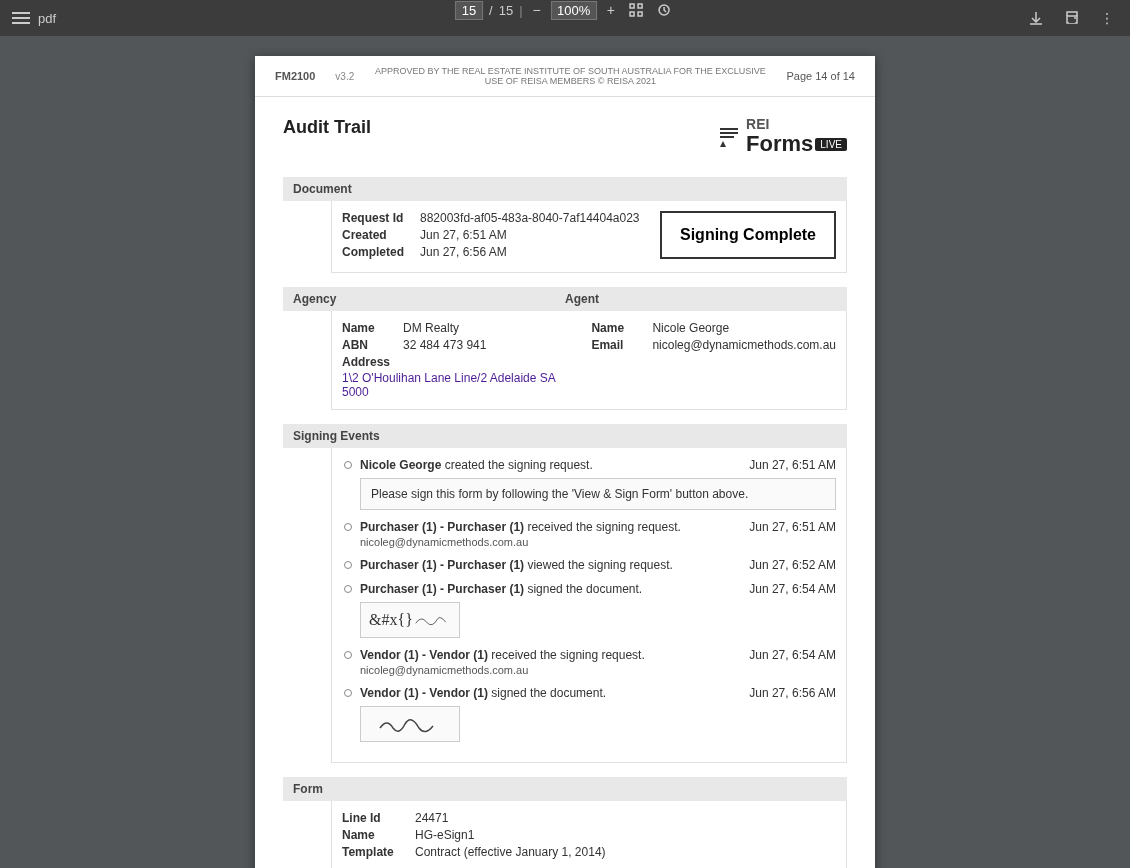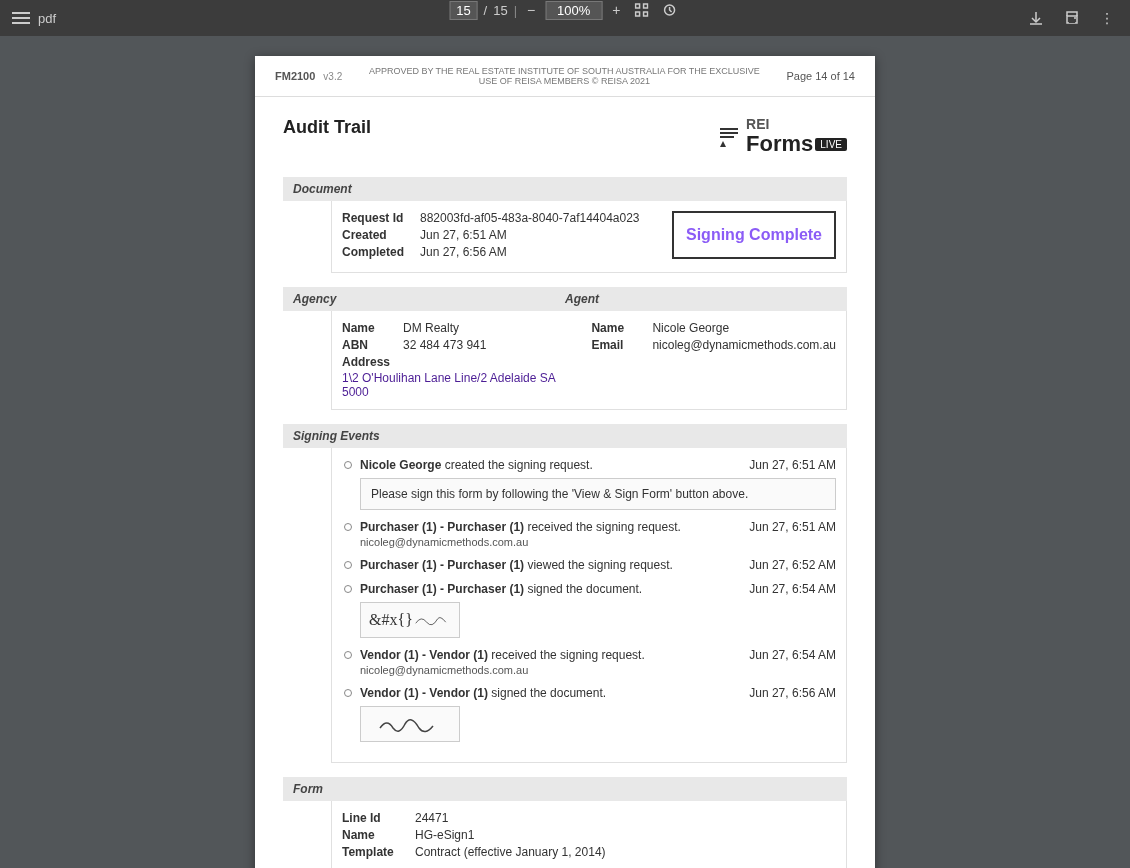--- a/index.html
+++ b/index.html
@@ -63,21 +63,21 @@
       font-size: 13px;
       padding: 1px 2px;
     }
     .toolbar-separator {
       color: #888;
     }
     .toolbar-zoom {
       background: #555;
       border: 1px solid #777;
       color: #fff;
-      width: 57px;
+      width: 46px;
       text-align: center;
       font-size: 13px;
       padding: 1px 2px;
     }
     .toolbar-btn {
       background: none;
       border: none;
       color: #ccc;
       cursor: pointer;
       font-size: 14px;
@@ -116,21 +116,21 @@
       border-bottom: 1px solid #ddd;
       display: flex;
       align-items: center;
       justify-content: space-between;
       font-size: 10px;
       color: #555;
     }
     .page-header-left {
       display: flex;
       align-items: center;
-      gap: 8px;
+      gap: 20px;
     }
     .page-header-form {
       font-weight: bold;
       font-size: 11px;
     }
     .page-header-version {
       color: #888;
       font-size: 10px;
     }
     .page-header-center {
@@ -185,21 +185,20 @@
     .section {
       margin-bottom: 14px;
     }
     .section-header {
       background: #e8e8e8;
       padding: 5px 10px;
       font-size: 12px;
       font-weight: bold;
       color: #444;
       margin-bottom: 0;
-      font-style: italic;
     }
     .section-body {
       padding: 10px 10px;
       border: 1px solid #e0e0e0;
       border-top: none;
       margin-left: 48px;
     }
 
     
     .doc-section-inner {
@@ -219,24 +218,24 @@
     .doc-field-label {
       font-weight: bold;
       min-width: 70px;
       color: #333;
     }
     .doc-field-value {
       color: #333;
     }
     .signing-complete-box {
       border: 2px solid #333;
-      padding: 10px 12px;
+      padding: 10px 18px;
       font-size: 16px;
       font-weight: bold;
-      color: #8b5cf6;
+      color: #000000;
       white-space: nowrap;
       display: flex;
       align-items: center;
       justify-content: center;
       min-width: 160px;
       min-height: 48px;
     }
 
     
     .two-col {

